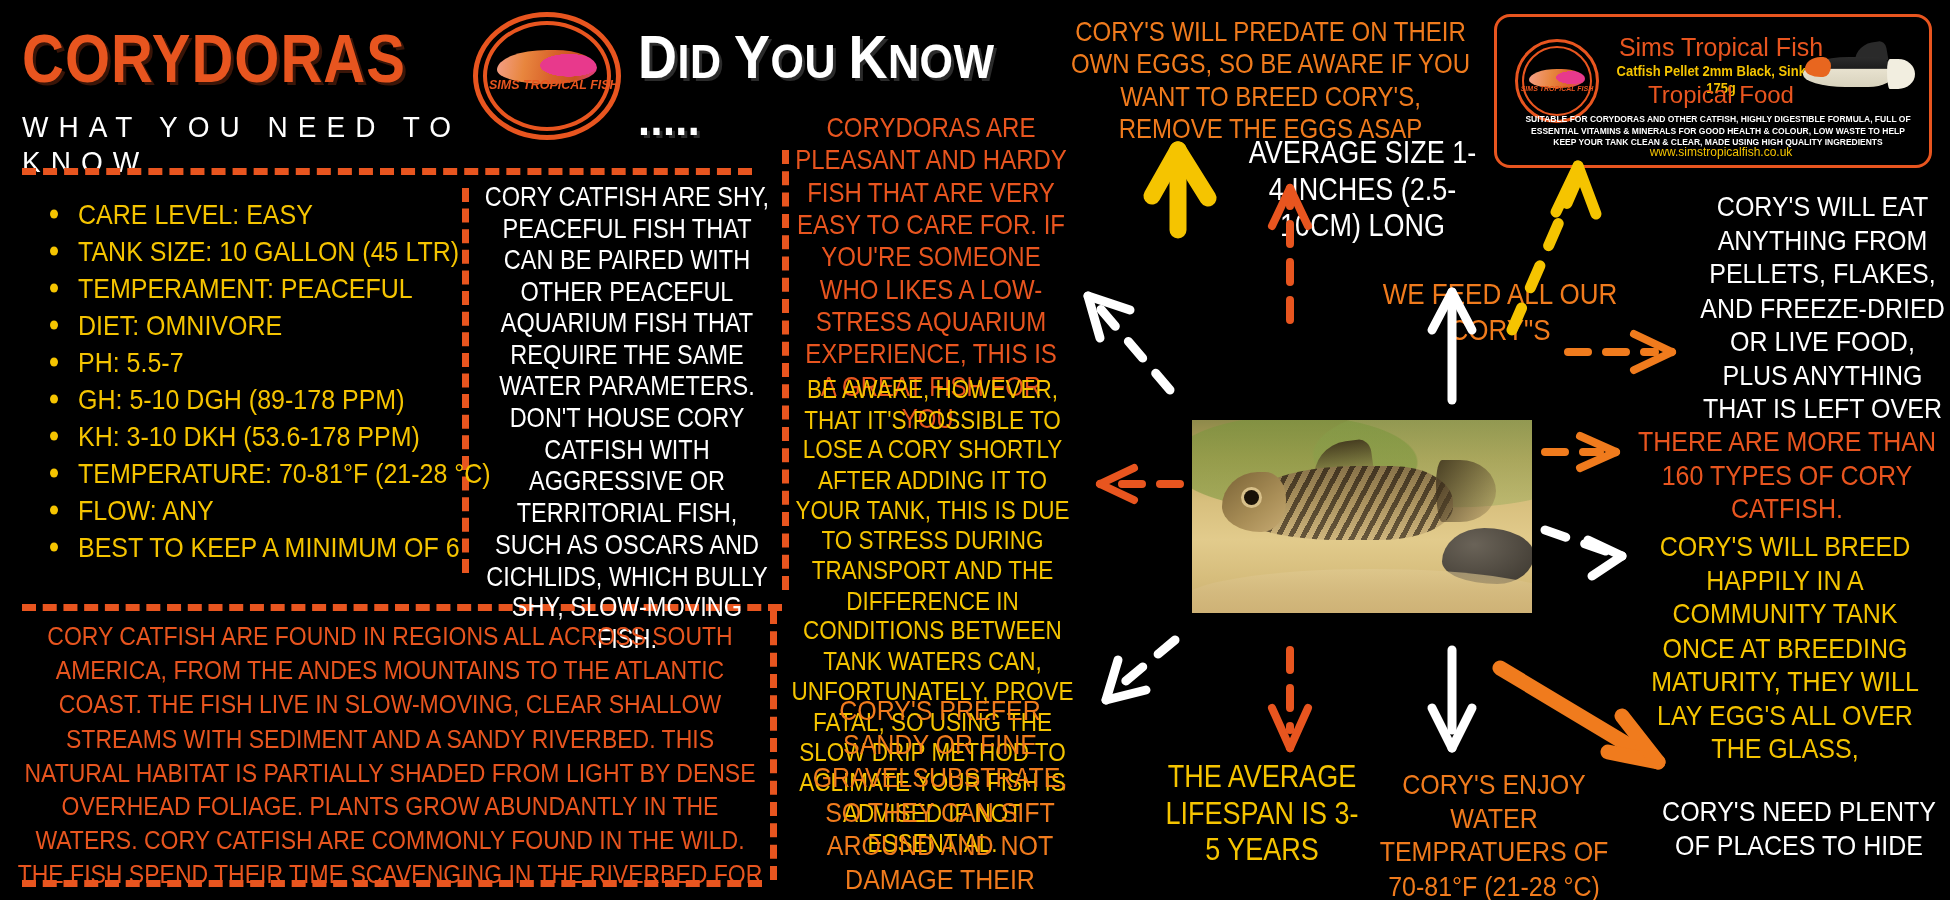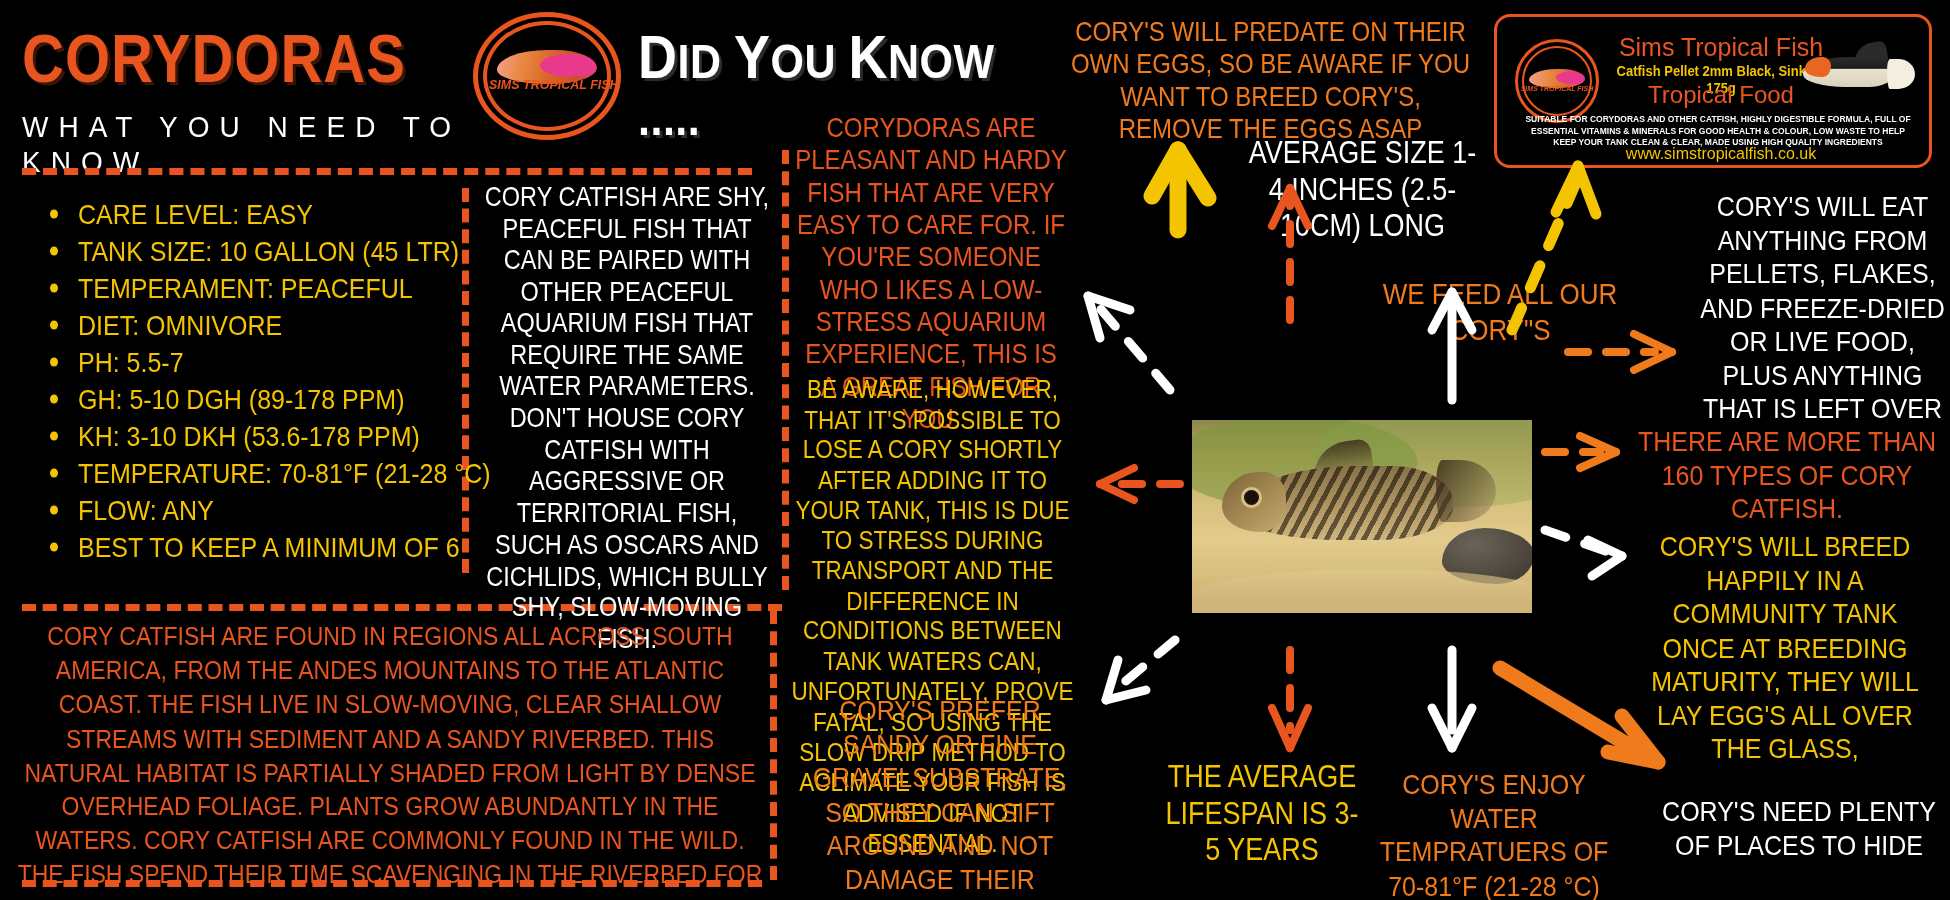--- a/index.html
+++ b/index.html
@@ -151,21 +151,21 @@
     border-radius:50% 42% 46% 50% / 58% 52% 48% 42%;
   }
   #product-label .pl-logo .ftxt {
     position:absolute; left:4px; top:46px; width:76px; text-align:center;
     font-size:7px; font-weight:bold; font-style:italic; color:#E8551F; white-space:nowrap;
   }
   #product-label .pl-brand  { position:absolute; left:104px; top:16px; width:240px; text-align:center; font-size:25px; color:#E8551F; }
   #product-label .pl-sub    { position:absolute; left:104px; top:46px; width:240px; text-align:center; font-size:13px; color:#F5C400; font-weight:bold; transform:scaleY(1.1); transform-origin:center top;}
   #product-label .pl-prod   { position:absolute; left:104px; top:64px; width:240px; text-align:center; font-size:24px; color:#E8551F; }
   #product-label .pl-desc   { position:absolute; left:26px; top:96px; width:390px; text-align:center; font-size:8.5px; line-height:1.26; color:#fff; font-weight:bold; transform:scaleY(1.12); transform-origin:center top;}
-  #product-label .pl-url    { position:absolute; left:104px; top:128px; width:240px; text-align:center; font-size:16px; color:#F5C400; }
+  #product-label .pl-url    { position:absolute; left:104px; top:128px; width:240px; text-align:center; font-size:12px; color:#F5C400; }
   #product-label .pl-fish {
     position:absolute; right:14px; top:26px; width:118px; height:62px;
   }
   #product-label .pl-fish .b {
     position:absolute; left:6px; top:14px; width:92px; height:30px;
     background:linear-gradient(180deg,#2c2c2c 0%,#1d1d1d 38%,#e8e2cf 40%,#d8d2bd 100%);
     border-radius:52% 26% 30% 48% / 60% 50% 50% 44%;
   }
   #product-label .pl-fish .o {
     position:absolute; left:8px; top:14px; width:26px; height:20px;

